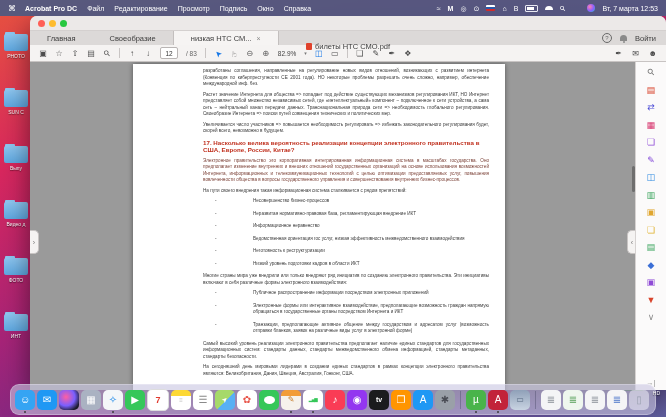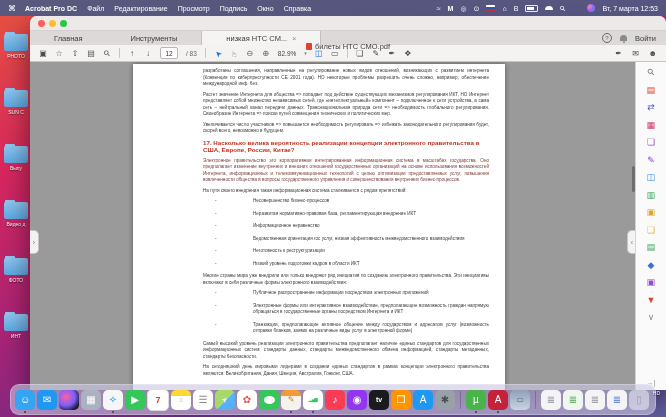--- a/index.html
+++ b/index.html
@@ -38,21 +38,21 @@
     border-radius:7px 7px 0 0;overflow:hidden;box-shadow:0 10px 28px rgba(0,0,0,.5);
     display:flex;flex-direction:column;background:#ece9e8;}
   .titlebar{height:14px;background:#ece9e8;position:relative;display:flex;align-items:center;justify-content:center;border-bottom:1px solid #d4d0cf;}
   .dots{position:absolute;left:8px;top:4px;display:flex;gap:4px;}
   .dots span{width:7px;height:7px;border-radius:50%;}
   .dot-red{background:#ff5f57;}.dot-yellow{background:#febc2e;}.dot-green{background:#28c840;}
   .wtitle{display:flex;align-items:center;gap:3px;font-size:7.5px;color:#3c3c3c;margin-top:47px;}
   .pdficon{width:6px;height:7px;background:#e0422c;border-radius:1px;display:inline-block;}
   
   .tabbar{height:14px;background:#dcd9d8;display:flex;align-items:center;font-size:7.5px;color:#3c3c3c;}
-  .tab{padding:0 24px;height:100%;display:flex;align-items:center;}
+  .tab{padding:0 17px;height:100%;display:flex;align-items:center;}
   .tab.active{background:#f6f4f3;border-left:1px solid #c3bfbe;border-right:1px solid #c3bfbe;gap:5px;}
   .tab .x{color:#8a8a8a;font-size:7px;}
   .tabbar .right{margin-left:auto;display:flex;align-items:center;gap:8px;padding-right:10px;justify-content:center;}
   .help-circ{width:8px;height:8px;border:1px solid #6a6a6a;border-radius:50%;font-size:6px;display:flex;align-items:center;justify-content:center;color:#6a6a6a;}
   .bell{width:7px;height:6px;border-radius:4px 4px 0 0;background:#8a8a8a;position:relative;}
   .bell::after{content:"";position:absolute;left:2.5px;bottom:-2px;width:2px;height:2px;border-radius:50%;background:#8a8a8a;}
   
   .toolbar{height:16px;background:#f5f3f2;border-bottom:1px solid #c8c4c3;display:flex;align-items:center;gap:8px;padding:0 9px;font-size:8px;color:#4d4d4d;}
   .tb-group{display:flex;align-items:center;gap:8px;}
   .tb-ico{display:inline-flex;align-items:center;justify-content:center;min-width:8px;}
@@ -187,21 +187,21 @@
         <span class="dot-green"></span>
       </span>
       <span class="wtitle">
         <span class="pdficon"></span>
         <span>билеты НТС СМО.pdf</span>
       </span>
     </div>
 
     <div class="tabbar">
       <span class="tab">Главная</span>
-      <span class="tab">Инструменты</span>
+      <span class="tab">Своеобразие</span>
       <span class="tab active">
         <span>низкая НТС СМ...</span>
         <span class="x">×</span>
       </span>
       <span class="right">
         <span class="help-circ">?</span>
         <span class="bell"></span>
         <span>Войти</span>
       </span>
     </div>

